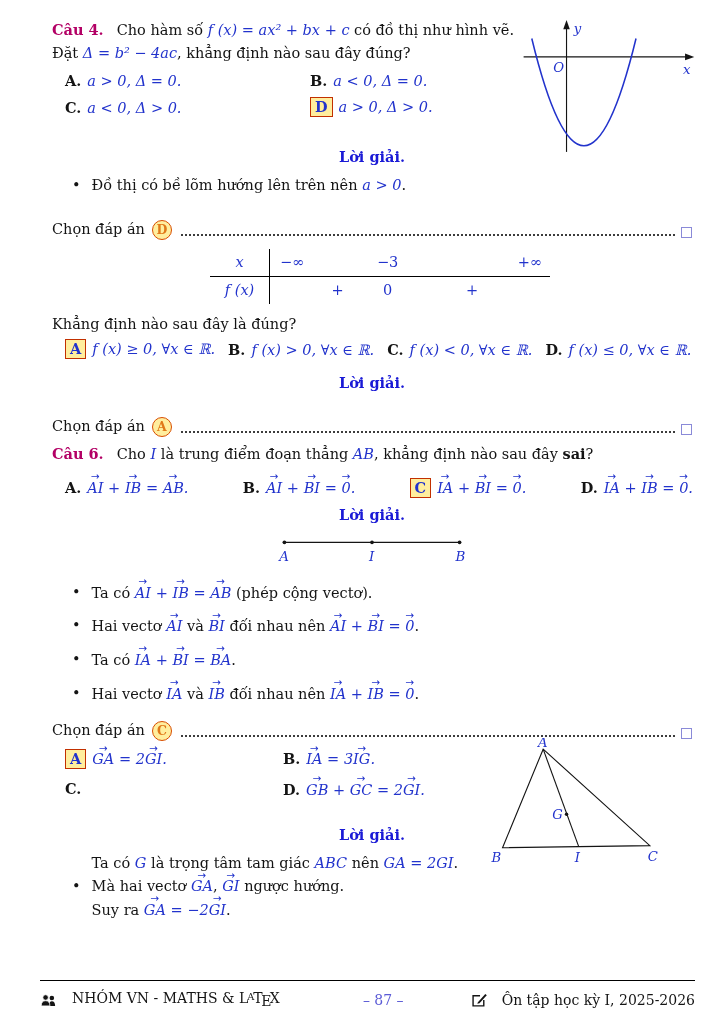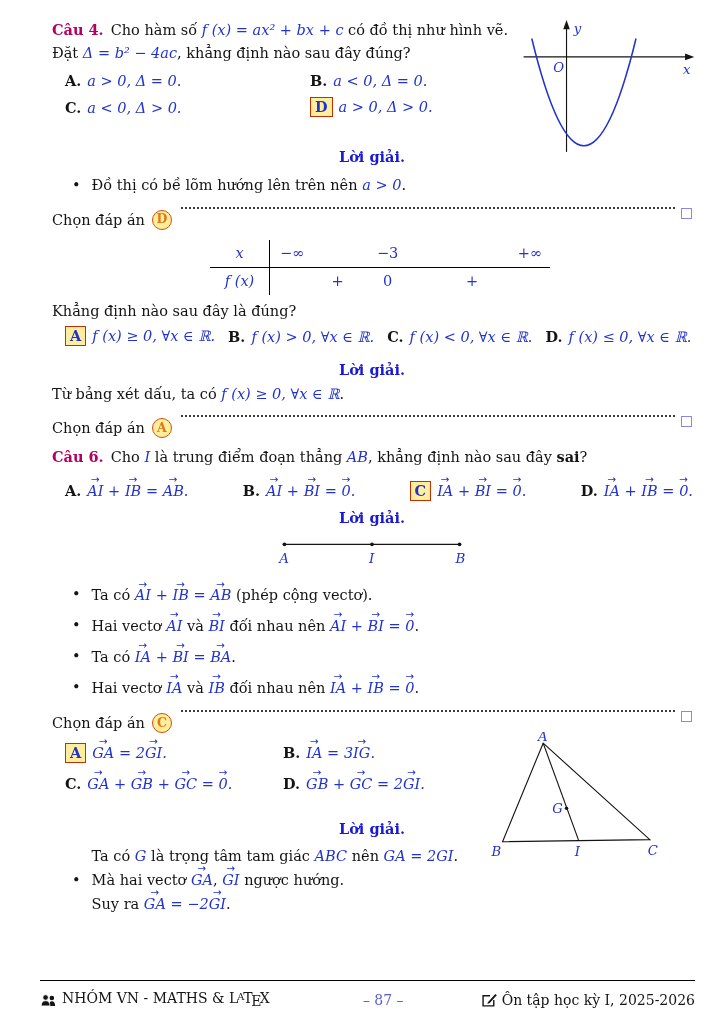--- a/index.html
+++ b/index.html
@@ -3,34 +3,34 @@
 <meta charset="utf-8">
 <style>
   html,body{margin:0;padding:0;}
   body{
     width:725px;height:1024px;background:#ffffff;color:#141414;
     font-family:"DejaVu Serif","Liberation Serif",serif;
     font-size:14.5px;line-height:1.5;overflow:hidden;
   }
   .page{position:relative;box-sizing:border-box;width:725px;height:1024px;padding:18px 33px 0 52px;}
   .line{margin:1px 0;}
-  .qnum{color:#b30065;font-weight:bold;margin-right:7px;}
+  .qnum{color:#b30065;font-weight:bold;margin-right:13px;}
   .m{color:#2233cc;font-style:italic;}
   b{color:#141414;}
   .vec{position:relative;display:inline-block;font-style:italic;margin-top:2px;}
   .vec::before{
     content:"\2192";position:absolute;left:50%;transform:translateX(-50%);
     top:-0.82em;font-size:0.72em;font-style:normal;
     font-family:"DejaVu Sans","Liberation Sans",sans-serif;
   }
   .sol-head{text-align:center;color:#1a1ad6;font-weight:bold;margin:10px 0 3px;}
   .bullet{display:flex;align-items:center;margin:7px 0 7px 20px;}
   .bullet::before{content:"\2022";margin-right:11px;flex:none;}
   .bullet .rich{display:block;}
-  .choose{display:flex;align-items:flex-start;margin:13px 0 3px;}
+  .choose{display:flex;align-items:flex-end;margin:22px 0 3px;}
   .choose-label{margin-right:7px;}
   .circ{
     flex:none;width:18px;height:18px;border-radius:50%;
     border:1.5px solid #d84d00;background:#ffee9e;color:#e07818;
     font-weight:bold;font-size:12.5px;display:inline-flex;align-items:center;justify-content:center;
   }
   .dots{flex:1 1 auto;border-bottom:2.2px dotted #3c3c3c;height:1px;transform:translateY(-4px);margin:0 6px 0 9px;}
   .qed{flex:none;width:9px;height:9px;border:1.3px solid #8a8ad8;transform:translateY(-2px);}
   
   .opt{display:flex;align-items:baseline;}
@@ -64,26 +64,26 @@
   .fig-triangle{position:absolute;top:-9px;right:-14px;}
   .sol7 .rich{display:block;}
   
   .svglab{fill:#2233cc;font-style:italic;font-size:13px;font-family:"DejaVu Serif","Liberation Serif",serif;}
   
   .footer{
     position:absolute;left:40px;right:30px;bottom:12px;
     border-top:1.3px solid #000;padding-top:7px;
     display:flex;justify-content:space-between;align-items:center;font-size:14px;
   }
-  .f-left,.f-right{display:flex;align-items:center;gap:5px;}
+  .f-left,.f-right{display:flex;align-items:center;gap:15px;}
   .f-page{color:#5b5bd6;margin-left:15px;}
   .lx-a{font-size:0.7em;vertical-align:0.4em;margin:0 -1px;}
   .lx-e{vertical-align:-0.18em;margin:0 -1.5px;}
   .mt2{margin-top:2px;} .mt4{margin-top:4px;} .mt6{margin-top:6px;}
-  .mt10{} .mt14{margin-top:14px;} .mt26{margin-top:26px;} .mt22{margin-top:22px;}
+  .mt10{margin-top:10px;} .mt14{margin-top:14px;} .mt26{margin-top:26px;} .mt22{margin-top:22px;}
 </style>
 </head>
 <body>
 
 <div class="page">
 
   <section class="q4">
     <div class="fig-parabola">
       <svg width="196" height="140" viewBox="0 0 185 137">
         <line x1="6" y1="40" x2="168" y2="40" stroke="#141414" stroke-width="1.1"></line>
@@ -164,21 +164,20 @@
         <span class="opt">
           <span class="letter">C.</span>
           <span class="rich"><span class="m">f (x) &lt; 0, ∀x ∈ ℝ.</span></span>
         </span>
         <span class="opt">
           <span class="letter">D.</span>
           <span class="rich"><span class="m">f (x) ≤ 0, ∀x ∈ ℝ.</span></span>
         </span>
       </div>
     <div class="sol-head">Lời giải.</div>
-    <p class="line"><span class="rich">Từ bảng xét dấu, ta có <span class="m">f (x) ≥ 0, ∀x ∈ ℝ</span>.</span></p>
     <div class="choose">
       <span class="choose-label">Chọn đáp án</span>
       <span class="circ">A</span>
       <span class="dots"></span>
       <span class="qed"></span>
     </div>
   </section>
 
   <section class="mt6">
     <p class="line"><span class="qnum">Câu 6.</span><span class="rich">Cho <span class="m">I</span> là trung điểm đoạn thẳng <span class="m">AB</span>, khẳng định nào sau đây <b>sai</b>?</span></p>
@@ -250,21 +249,20 @@
           <span class="opt">
             <span class="letter boxed">A</span>
             <span class="rich"><span class="m"><span class="vec">GA</span> = 2<span class="vec">GI</span>.</span></span>
           </span>
           <span class="opt">
             <span class="letter">B.</span>
             <span class="rich"><span class="m"><span class="vec">IA</span> = 3<span class="vec">IG</span>.</span></span>
           </span>
           <span class="opt">
             <span class="letter">C.</span>
-            <span class="rich"><span class="m"><span class="vec">GA</span> + <span class="vec">GB</span> + <span class="vec">GC</span> = <span class="vec">0</span>.</span></span>
           </span>
           <span class="opt">
             <span class="letter">D.</span>
             <span class="rich"><span class="m"><span class="vec">GB</span> + <span class="vec">GC</span> = 2<span class="vec">GI</span>.</span></span>
           </span>
         </div>
     </div>
     <div class="sol-head mt22">Lời giải.</div>
     <div class="bullet sol7">
       <span>

